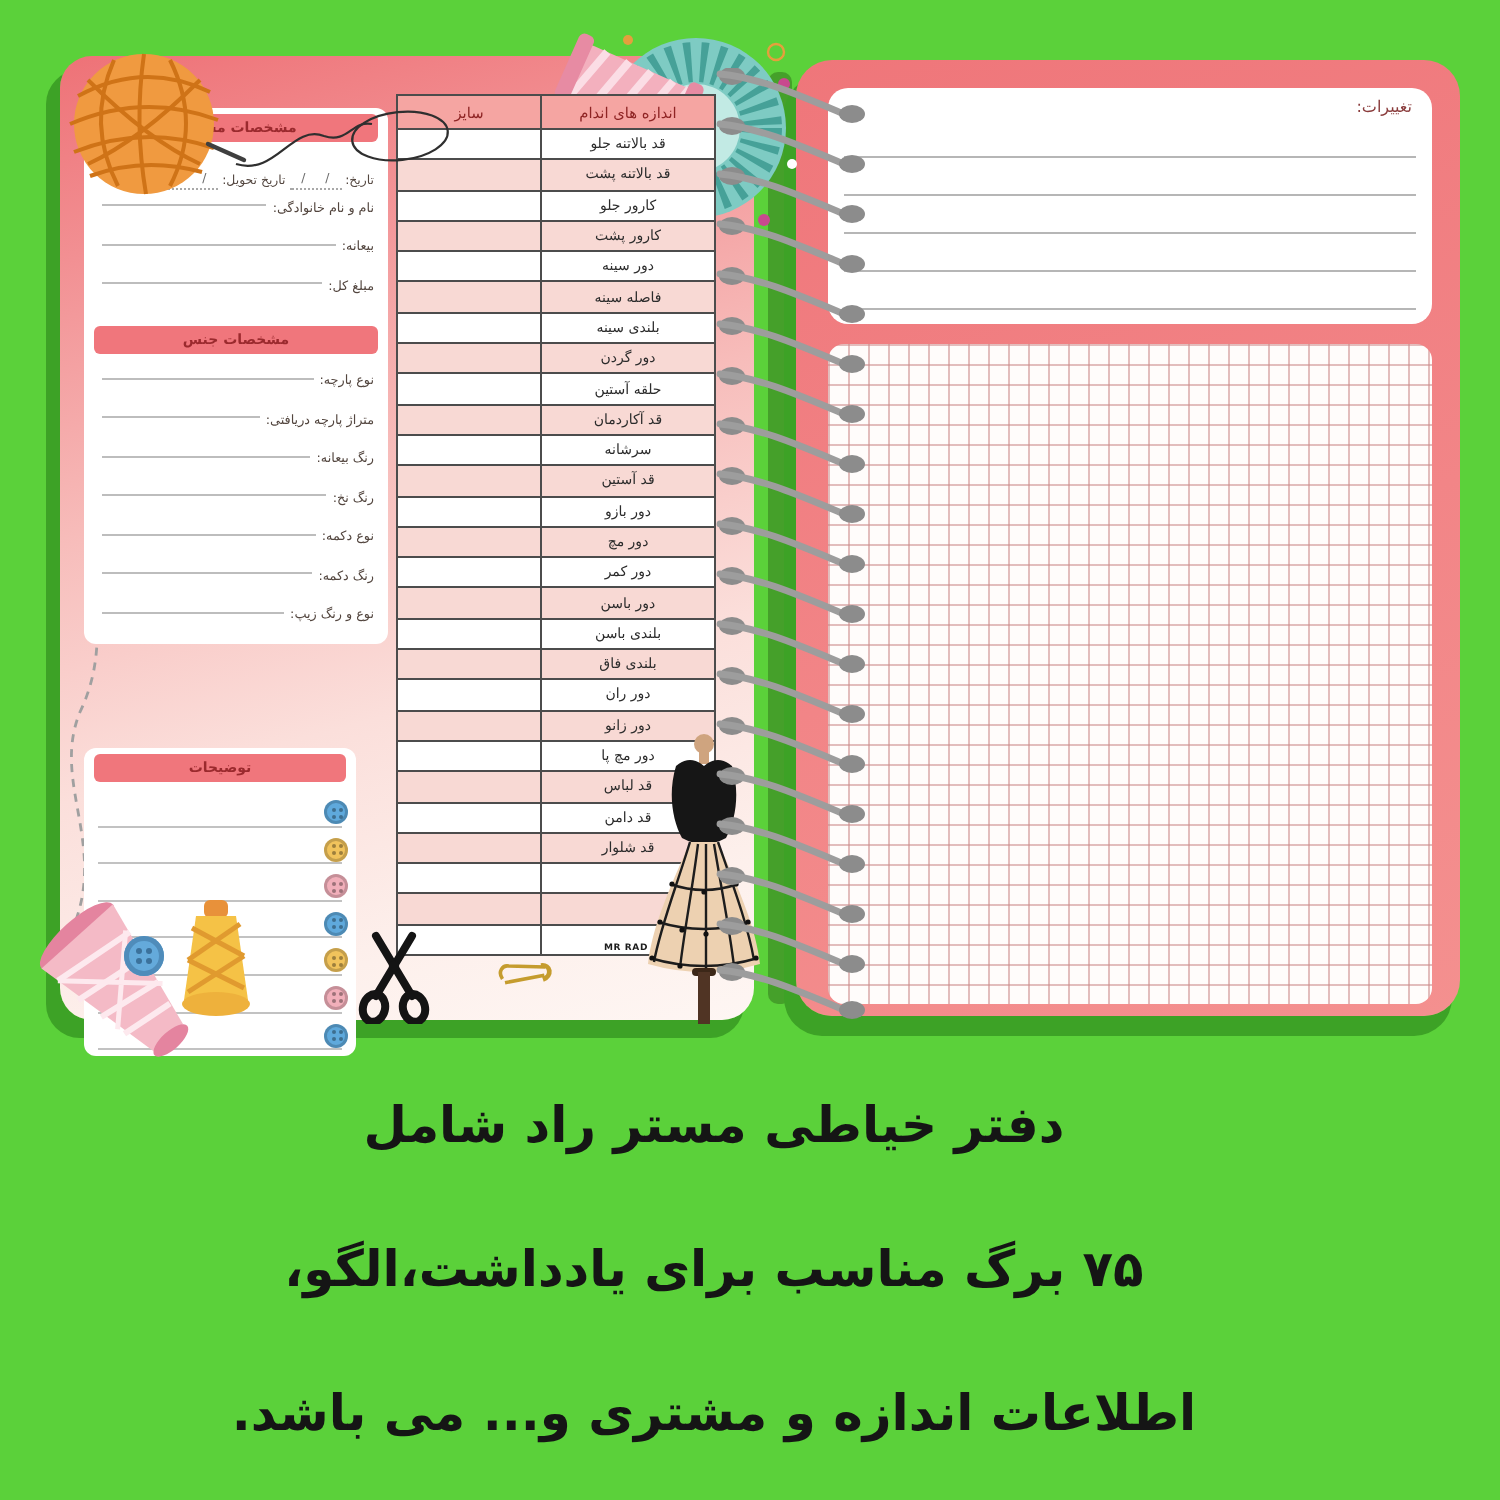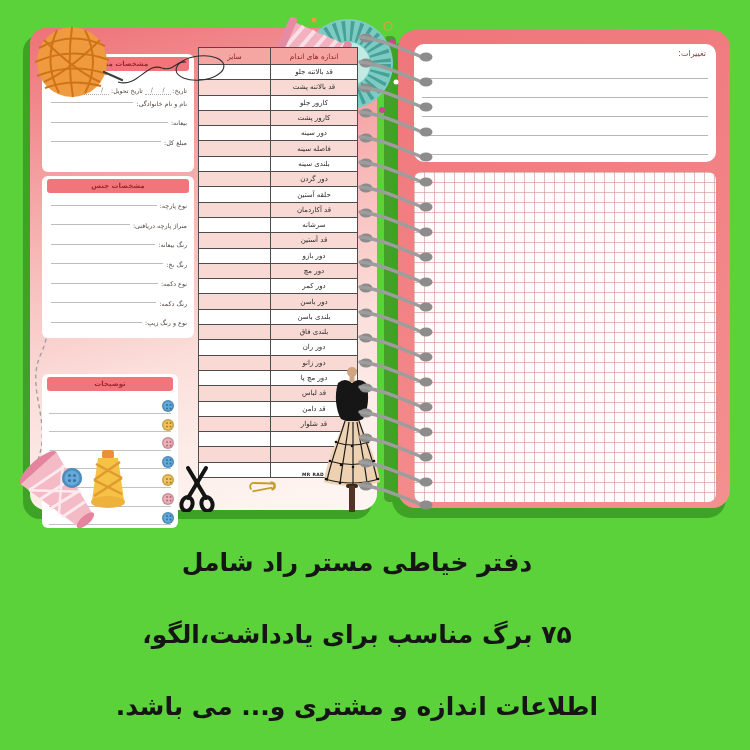--- a/index.html
+++ b/index.html
@@ -13,21 +13,21 @@
     box-shadow:-6px 8px 0 1px #3da226;}
   .page-right{left:398px;top:30px;width:332px;height:478px;border-radius:18px;
     background:linear-gradient(160deg,#ef767a 0%,#f28587 55%,#f4908f 100%);
     box-shadow:-5px 9px 0 1px #3da226;text-align:right;}
   .spine{position:absolute;left:384px;top:36px;width:12px;height:466px;background:#45a02a;border-radius:5px;}
   .coils{position:absolute;left:346px;top:34px;width:106px;height:476px;z-index:30;}
 
   
   .formbox{position:absolute;background:#ffffff;border-radius:6px;z-index:2;}
   .box-customer{left:12px;top:26px;width:152px;height:118px;}
-  .box-fabric{left:12px;top:148px;width:152px;height:162px;}
+  .box-fabric{left:12px;top:132px;width:152px;height:162px;}
   .box-notes{left:12px;top:318px;width:136px;height:154px;margin-top:28px;}
   .fb-head{position:absolute;left:5px;right:5px;top:3px;height:14px;background:#f0767c;border-radius:3px;
     color:#9b2a2e;font-weight:bold;font-size:7px;text-align:center;line-height:14px;direction:rtl;}
   .fb-body{position:absolute;left:7px;right:7px;top:21px;}
   .f-row{display:flex;direction:rtl;align-items:center;height:19.5px;}
   .f-row .lbl{font-size:6.4px;color:#53463f;white-space:nowrap;padding-bottom:1px;}
   .f-row .ln{flex:1;border-bottom:1px solid #bdbdbd;margin:0 3px 3px 2px;}
   .f-row.date{align-items:flex-end;gap:2px;}
   .dlbl{font-size:6.2px;color:#53463f;white-space:nowrap;padding-bottom:1px;}
   .dsl{font-size:6.2px;color:#6b6b6b;white-space:pre;border-bottom:1px dotted #a8a8a8;padding-bottom:1px;}

